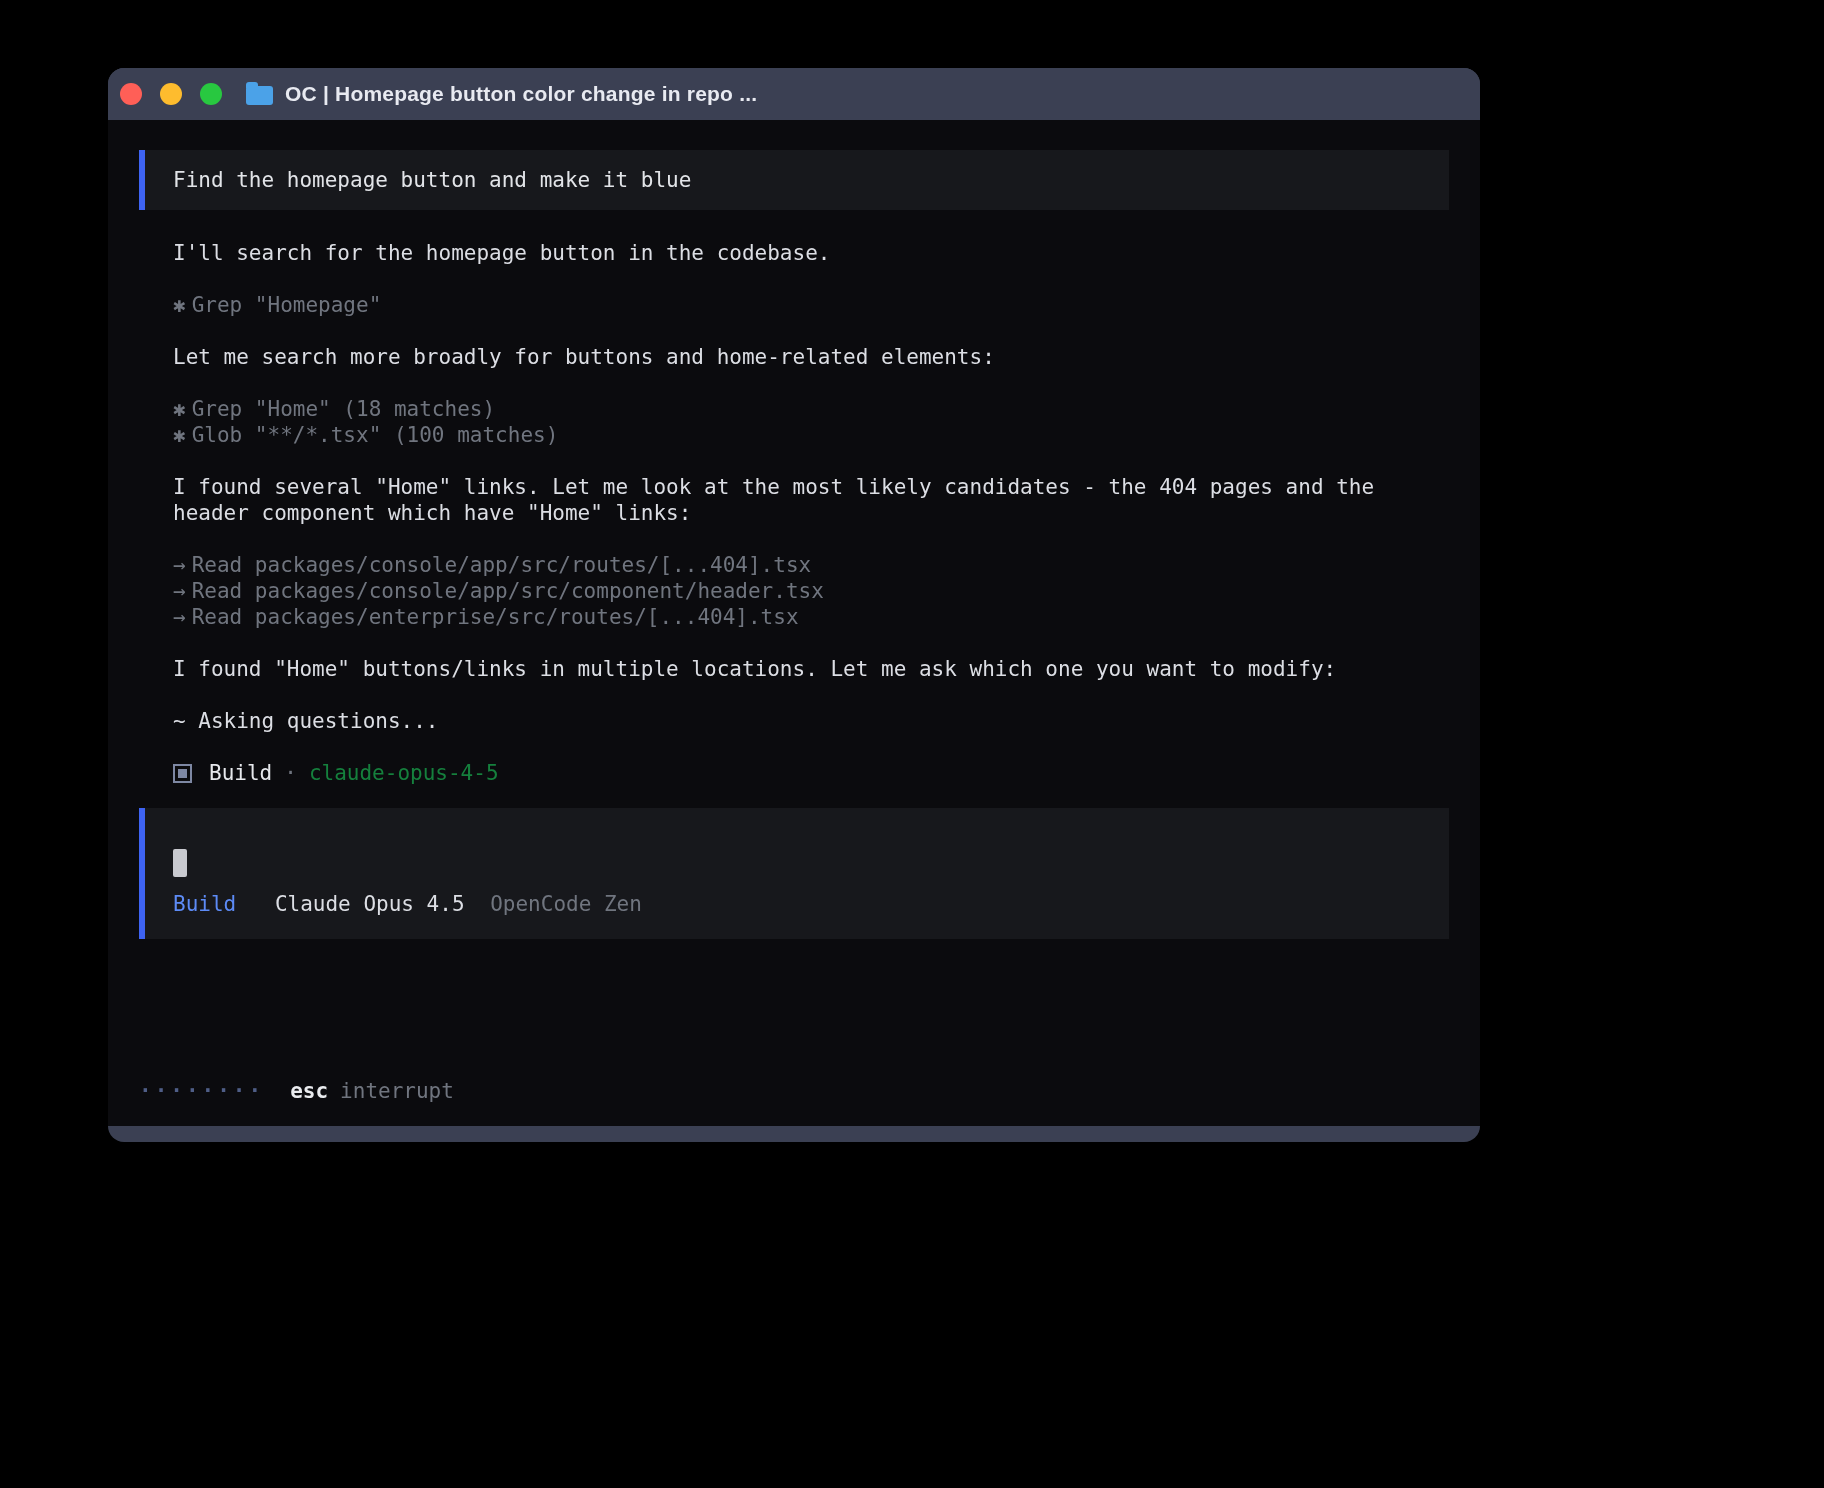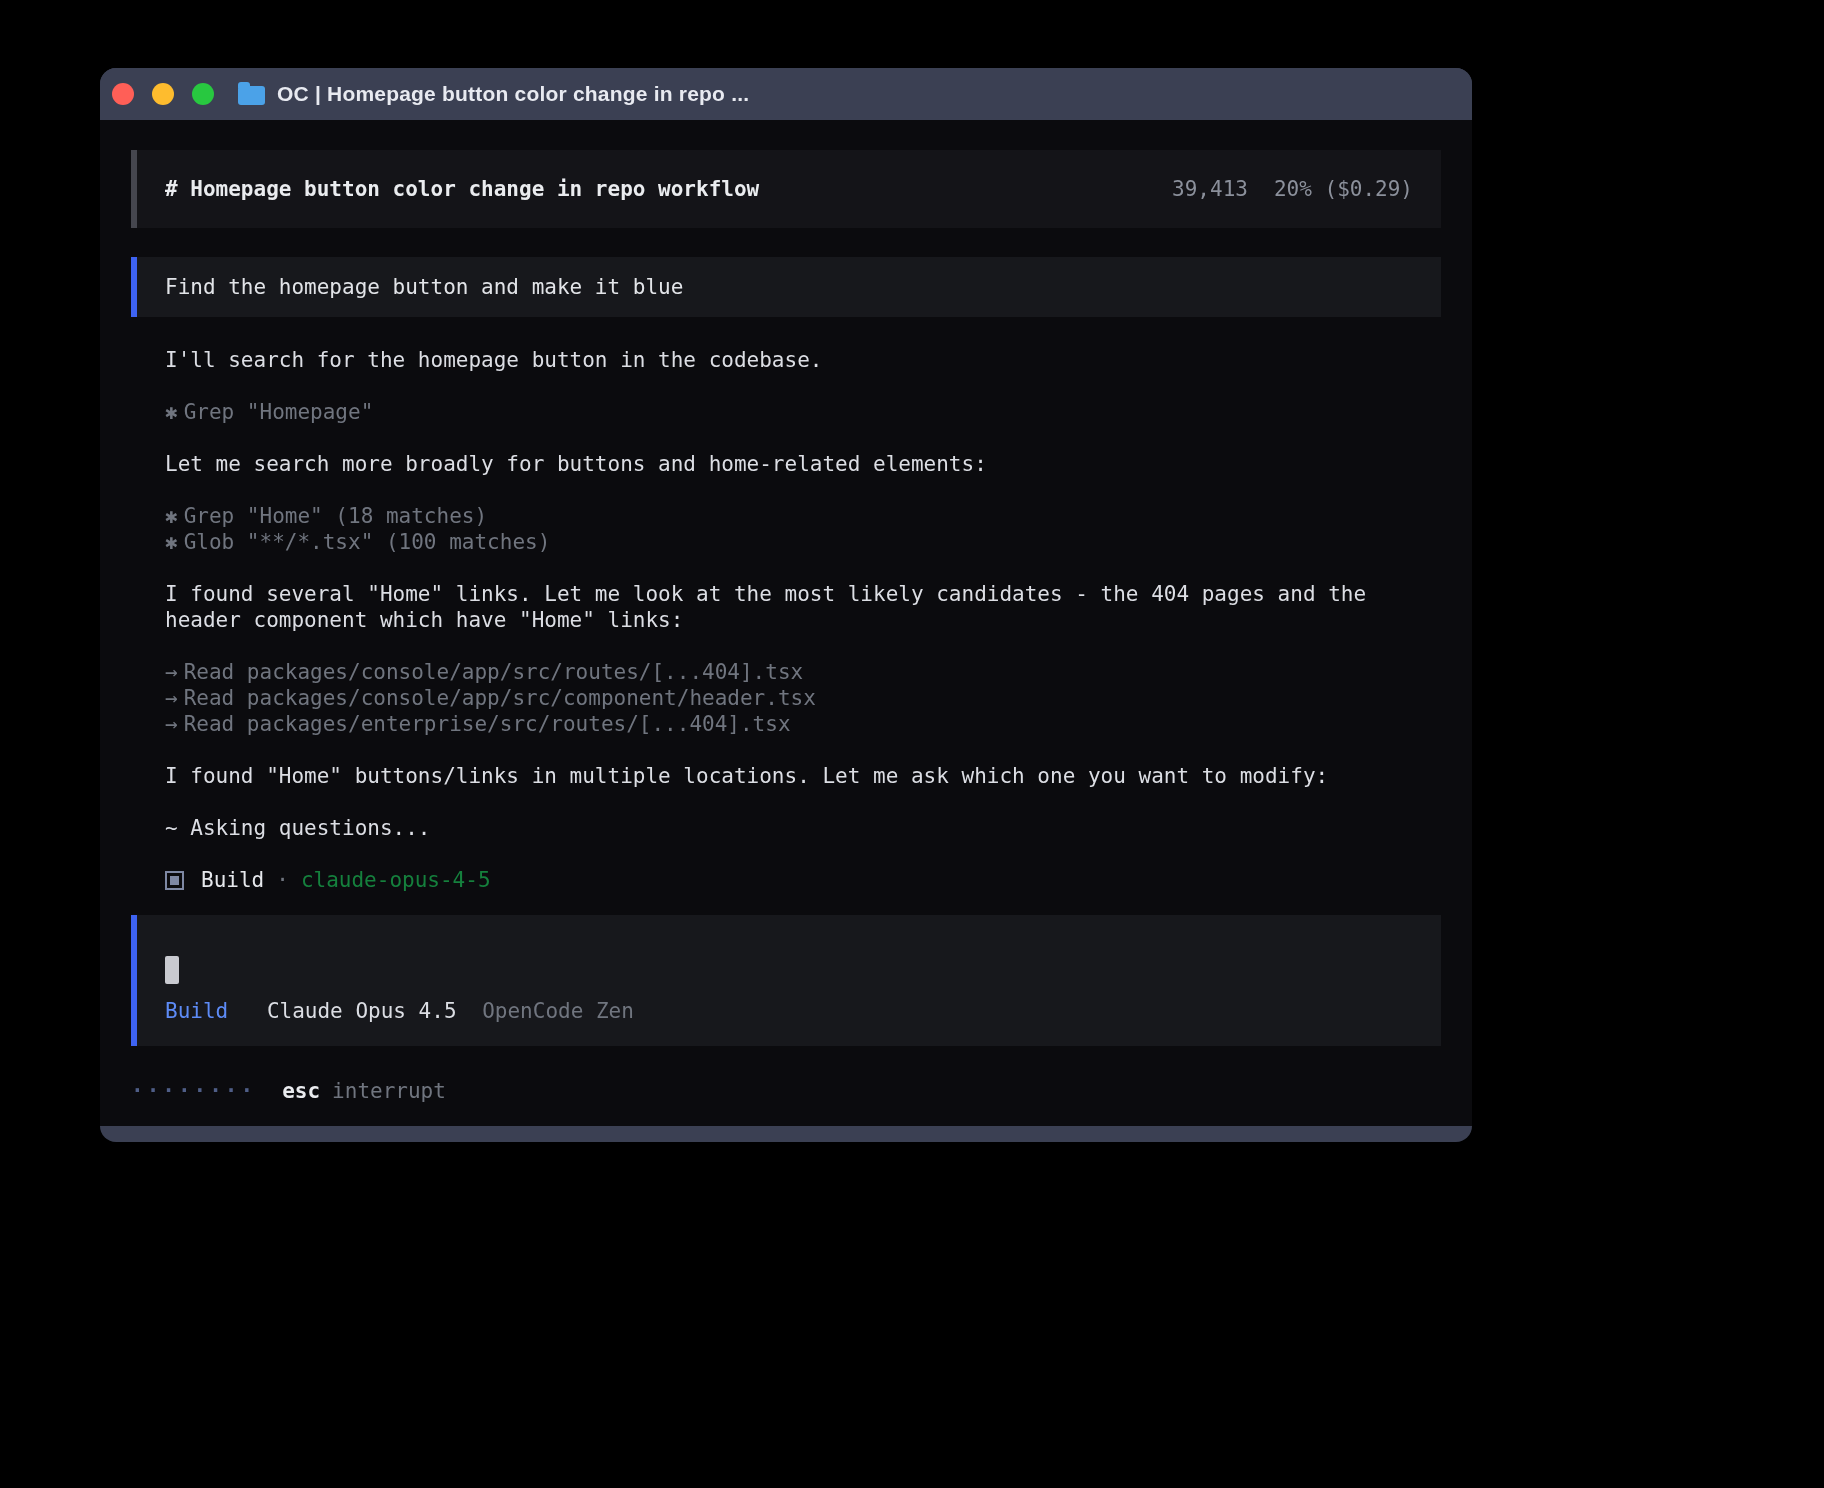--- a/index.html
+++ b/index.html
@@ -2,21 +2,21 @@
 <html><head>
 <meta charset="utf-8">
 <style>
   html, body { margin:0; padding:0; background:#000; }
   .stage {
     position:relative; width:1824px; height:1488px; background:#000;
     overflow:hidden;
     font-family:"DejaVu Sans Mono","Liberation Mono",monospace;
   }
   .window {
-    position:absolute; left:100px; top:68px; width:1372px; height:1074px;
+    position:absolute; left:108px; top:68px; width:1372px; height:1074px;
     background:#3b4053; border-radius:16px; overflow:hidden;
     display:flex; flex-direction:column;
     box-shadow:0 24px 70px rgba(0,0,0,0.65);
   }
   
   .titlebar {
     flex:0 0 52px; display:flex; align-items:center; padding:0 18px 0 12px;
     background:#3b4053;
   }
   .traffic { display:flex; gap:18px; margin-right:24px; }
@@ -109,27 +109,20 @@
         <span class="light yellow"></span>
         <span class="light green"></span>
       </div>
       <span class="folder"></span>
       <span class="wtitle">OC | Homepage button color change in repo ...</span>
     </div>
 
     <div class="tbody">
       <div class="content">
 
-        <div class="block header-block">
-          <span class="session-title"># Homepage button color change in repo workflow</span>
-          <span class="session-meta">
-            <span>39,413</span>
-            <span>20% ($0.29)</span>
-          </span>
-        </div>
 
         <div class="block user-block">
           <span>Find the homepage button and make it blue</span>
         </div>
 
         <div class="transcript">
             <div class="tblock text">
               <div class="trow">I'll search for the homepage button in the codebase.</div>
             </div>
             <div class="tblock tools">

